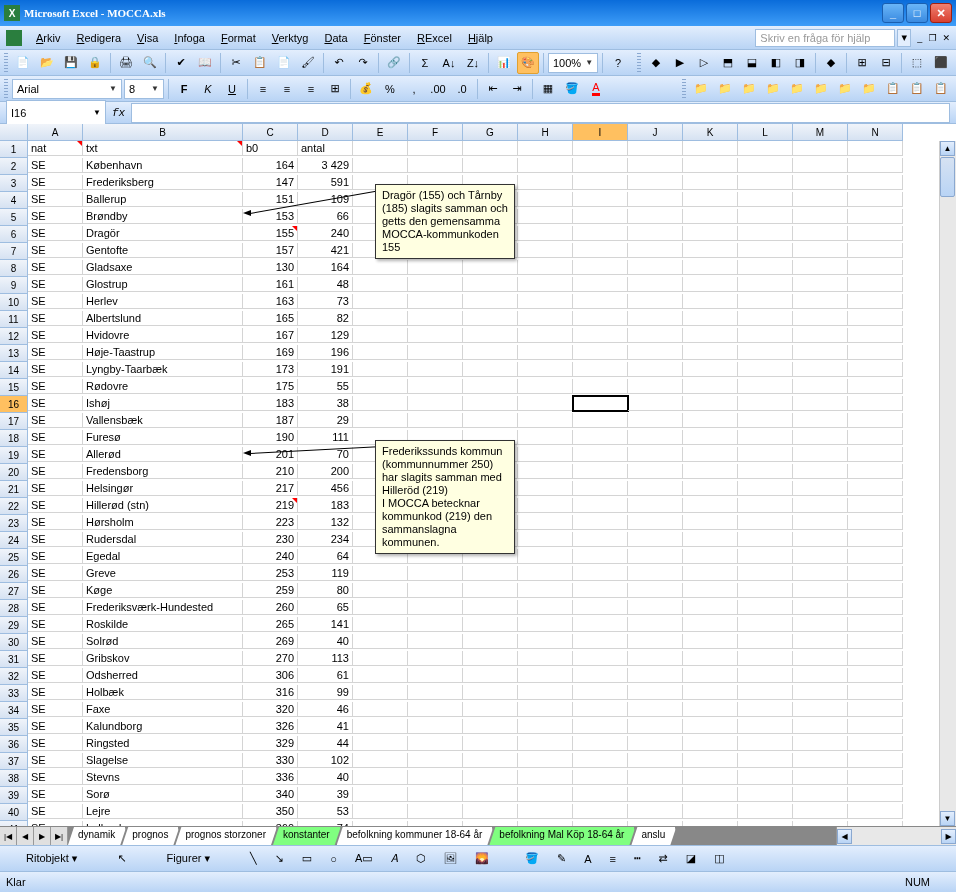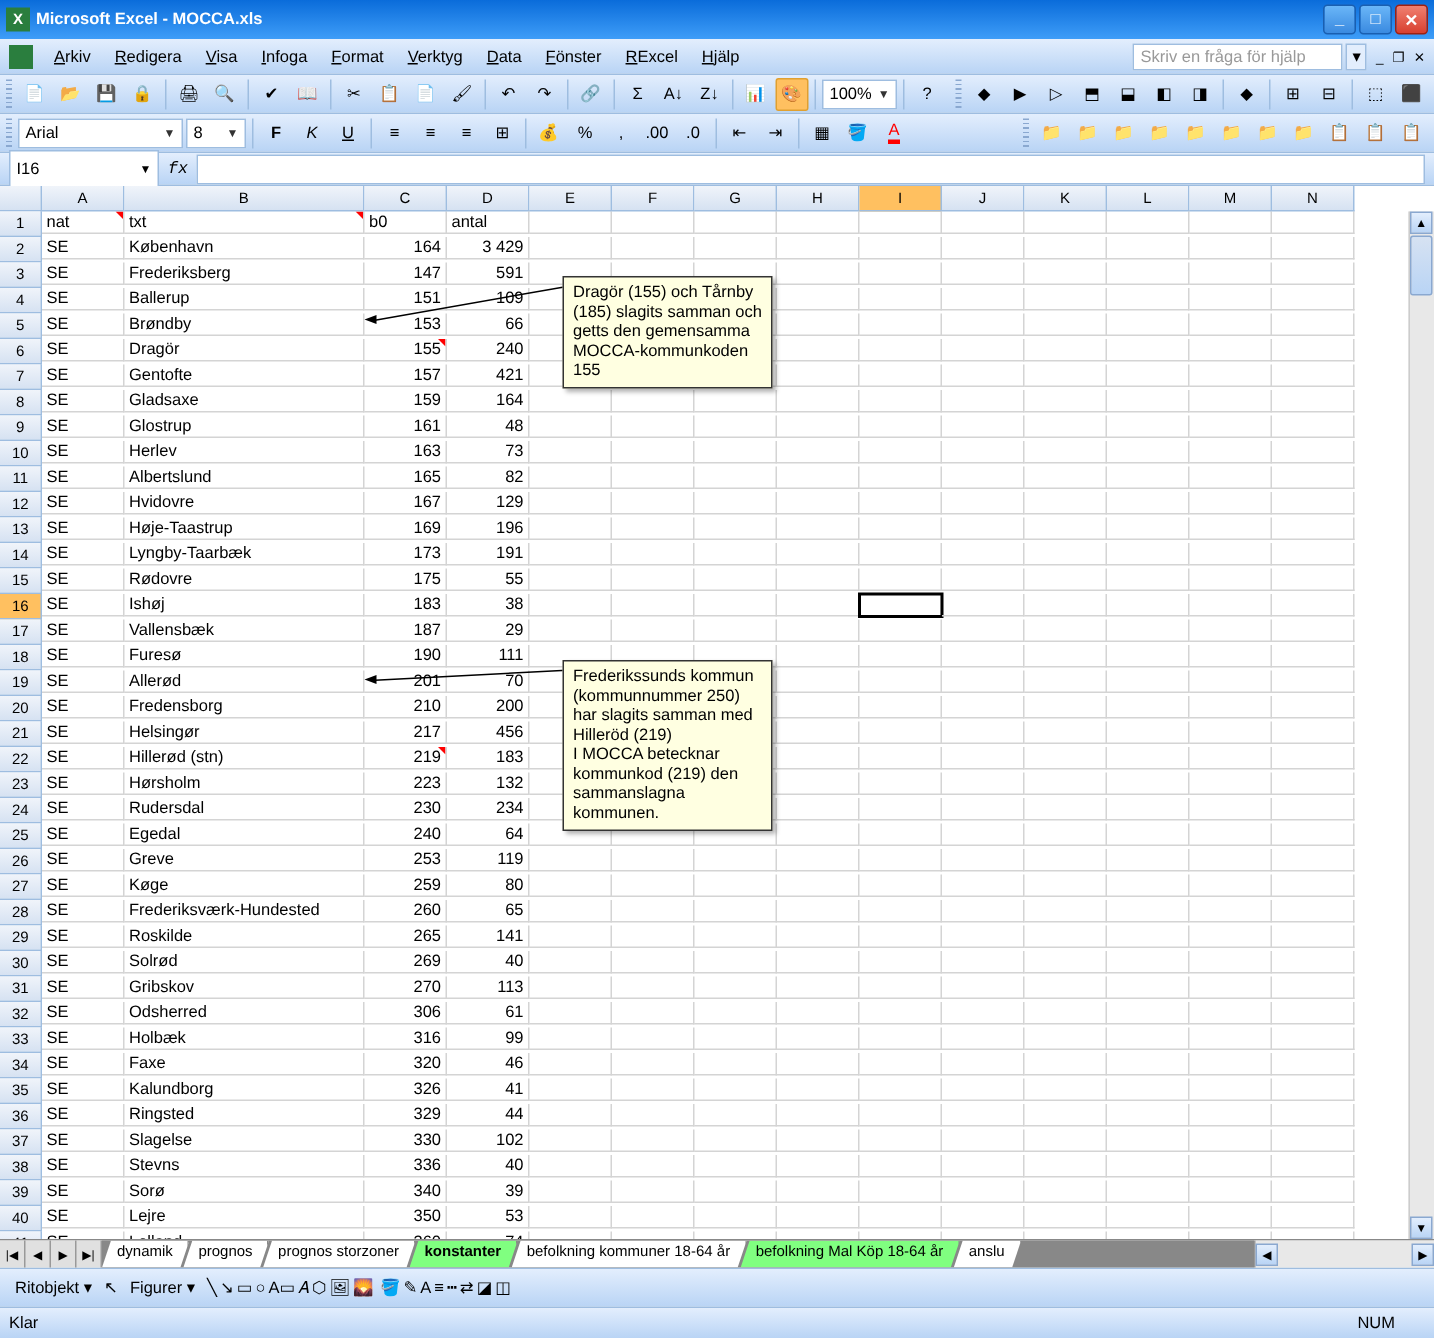--- a/index.html
+++ b/index.html
@@ -1,20 +1,20 @@
 <!DOCTYPE html>
 <html><head>
 <meta charset="utf-8">
 <style>
 * { box-sizing: border-box; margin: 0; padding: 0; }
 body { font-family: Tahoma, Arial, sans-serif; font-size: 11px; background: #fff; overflow: hidden; width: 956px; height: 893px; }
 
 .titlebar { height: 26px; background: linear-gradient(#0a6cda, #3e9df8); display: flex; align-items: center; padding: 0 4px; color: #fff; }
 .titlebar .icon { width: 16px; height: 16px; background: #2a7e3e; margin-right: 4px; display: flex; align-items: center; justify-content: center; font-size: 10px; color: #fff; font-weight: bold; }
-.titlebar .title { flex: 1; font-weight: bold; }
+.titlebar .title { flex: 1; font-weight: bold; font-family: Liberation Serif, serif; }
 .titlebar .winbtns { display: flex; gap: 2px; }
 .titlebar .winbtn { width: 22px; height: 20px; background: linear-gradient(#6ab6f8,#3a8ae0); border: 1px solid #1a5fb0; border-radius: 3px; display: flex; align-items: center; justify-content: center; color: #fff; font-weight: bold; }
 .titlebar .winbtn.close { background: linear-gradient(#f08070,#d84030); border-color: #a02010; }
 
 .menubar { height: 24px; background: linear-gradient(#e3eefd,#b9d4f5); display: flex; align-items: center; padding: 6px 6px; border-bottom: 1px solid #9ebde0; }
 .menubar .icon { width: 16px; height: 16px; background: #2a7e3e; margin-right: 6px; }
 .menubar .menuitem { padding: 3px 8px; cursor: default; }
 .menubar .menuitem .u { text-decoration: underline; }
 .menubar .spacer { flex: 1; }
 .menubar .helpbox { width: 140px; height: 18px; background: #fff; border: 1px solid #9ebde0; padding: 0 4px; color: #999; font-size: 11px; display: flex; align-items: center; }
@@ -53,27 +53,27 @@
 .vscroll .thumb { position: absolute; top: 16px; width: 15px; height: 40px; background: linear-gradient(#d6e2f2,#b9d4f5); border: 1px solid #8aa8d0; border-radius: 2px; left: 0; }
 .vscroll .arrow { position: absolute; width: 15px; height: 15px; background: linear-gradient(#e3eefd,#b9d4f5); border: 1px solid #8aa8d0; left: 0; display: flex; align-items: center; justify-content: center; font-size: 8px; }
 .vscroll .arrow.up { top: 0; }
 .vscroll .arrow.down { bottom: 0; }
 
 .sheet-tabs-row { height: 19px; background: #f0f0f0; display: flex; align-items: stretch; border-top: 1px solid #888; }
 .sheet-nav { display: flex; background: #e0e0e0; }
 .sheet-nav .nbtn { width: 17px; border-right: 1px solid #999; display: flex; align-items: center; justify-content: center; font-size: 8px; }
 .sheet-tabs { display: flex; flex: 1; overflow: hidden; background: #888; }
 .sheet-tab { padding: 2px 10px; background: #fff; border-right: 1px solid #888; font-size: 10px; white-space: nowrap; clip-path: polygon(6px 0, 100% 0, calc(100% - 6px) 100%, 0 100%); margin-right: -4px; }
-.sheet-tab.active { background: #80ff80; font-weight: bold; }
+.sheet-tab.active { background: #80ff80; font-weight: normal; }
 .sheet-tab.green { background: #80ff80; }
 .hscroll { width: 120px; background: #e8e8e8; display: flex; align-items: center; border-left: 1px solid #999; }
 .hscroll .harrow { width: 15px; height: 15px; background: linear-gradient(#e3eefd,#b9d4f5); border: 1px solid #8aa8d0; display: flex; align-items: center; justify-content: center; font-size: 8px; }
 .hscroll .htrack { flex: 1; height: 15px; }
 
-.drawbar { height: 26px; background: linear-gradient(#e3eefd,#b9d4f5); display: flex; align-items: center; padding: 0 4px; border-top: 1px solid #9ebde0; gap: 2px; }
+.drawbar { height: 26px; background: linear-gradient(#e3eefd,#b9d4f5); display: flex; align-items: center; padding: 0 4px; border-top: 1px solid #9ebde0; gap: 18px; }
 .drawbar .label { padding: 0 4px; }
 
 .statusbar { height: 21px; background: linear-gradient(#e3eefd,#b9d4f5); display: flex; align-items: center; padding: 0 6px; font-size: 11px; border-top: 1px solid #9ebde0; }
 .statusbar .spacer { flex: 1; }
 .statusbar .section { padding: 0 20px; }
 </style>
 </head>
 <body>
 
 <div class="titlebar">
@@ -345,21 +345,21 @@
       <div class="cell"></div>
       <div class="cell"></div>
       <div class="cell"></div>
       <div class="cell"></div>
       <div class="cell"></div>
       <div class="cell"></div>
       <div class="cell"></div>
       <div class="rowhdr">8</div>
       <div class="cell">SE</div>
       <div class="cell">Gladsaxe</div>
-      <div class="cell num">159</div>
+      <div class="cell num">130</div>
       <div class="cell num">164</div>
       <div class="cell"></div>
       <div class="cell"></div>
       <div class="cell"></div>
       <div class="cell"></div>
       <div class="cell"></div>
       <div class="cell"></div>
       <div class="cell"></div>
       <div class="cell"></div>
       <div class="cell"></div>

